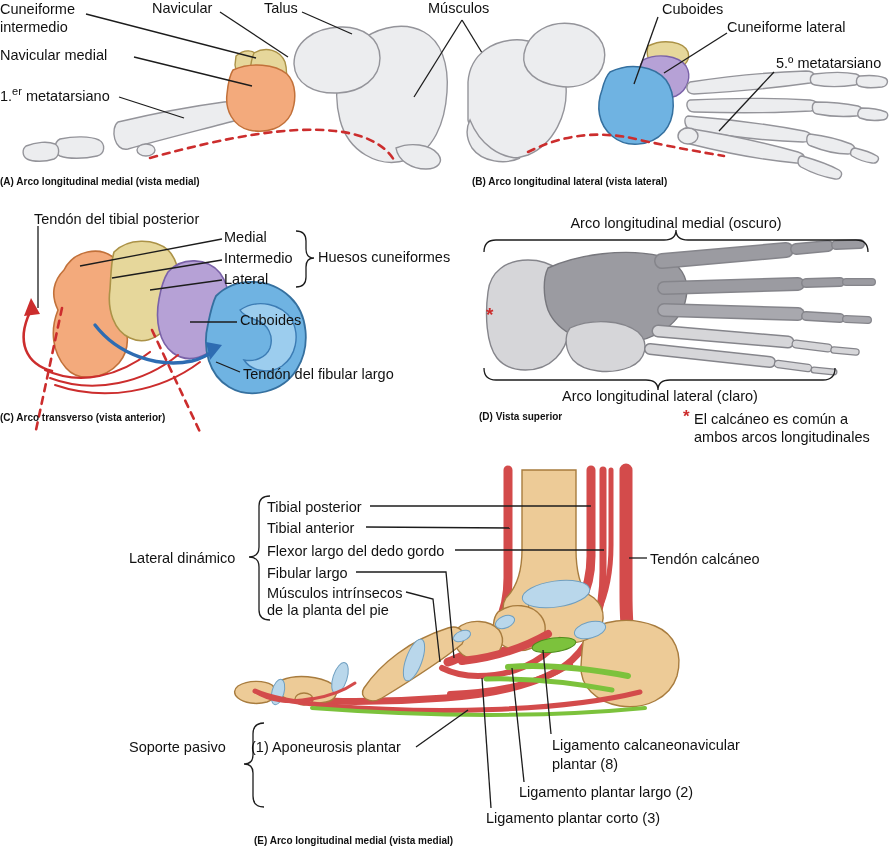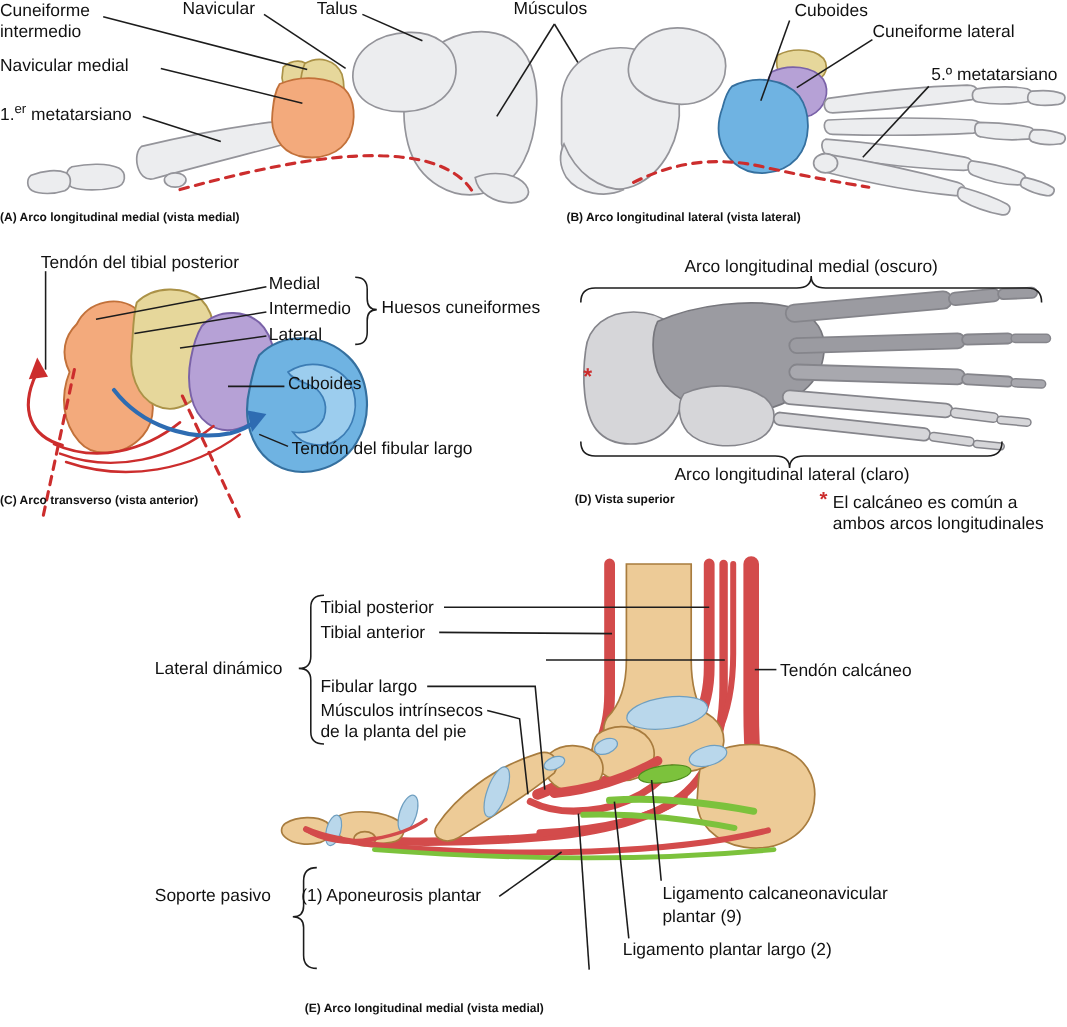--- a/index.html
+++ b/index.html
@@ -243,24 +243,26 @@
 <div class="lbl ctr" style="left:480px;top:388px;width:360px">Arco longitudinal lateral (claro)</div>
 <div class="cap" style="left:479px;top:411px">(D) Vista superior</div>
 <span class="star" style="left:486px;top:305px">*</span>
 <span class="star" style="left:683px;top:408px;font-size:17px">*</span>
 <div class="lbl" style="left:694px;top:411px">El calcáneo es común a</div>
 <div class="lbl" style="left:694px;top:429px">ambos arcos longitudinales</div>
 
 <div class="lbl" style="left:129px;top:550px">Lateral dinámico</div>
 <div class="lbl" style="left:267px;top:499px">Tibial posterior</div>
 <div class="lbl" style="left:267px;top:520px">Tibial anterior</div>
+<div class="lbl" style="left:267px;top:543px">Flexor largo del dedo gordo</div>
 <div class="lbl" style="left:267px;top:565px">Fibular largo</div>
 <div class="lbl" style="left:267px;top:585px">Músculos intrínsecos</div>
 <div class="lbl" style="left:267px;top:602px">de la planta del pie</div>
 <div class="lbl" style="left:650px;top:551px">Tendón calcáneo</div>
 <div class="lbl" style="left:129px;top:739px">Soporte pasivo</div>
 <div class="lbl" style="left:251px;top:739px">(1) Aponeurosis plantar</div>
 <div class="lbl" style="left:552px;top:737px">Ligamento calcaneonavicular</div>
-<div class="lbl" style="left:552px;top:756px">plantar (9)</div>
+<div class="lbl" style="left:552px;top:756px">plantar (8)</div>
 <div class="lbl" style="left:519px;top:784px">Ligamento plantar largo (2)</div>
+<div class="lbl" style="left:486px;top:810px">Ligamento plantar corto (3)</div>
 <div class="cap" style="left:254px;top:835px">(E) Arco longitudinal medial (vista medial)</div>
 
 </div>
 
 </body></html>

